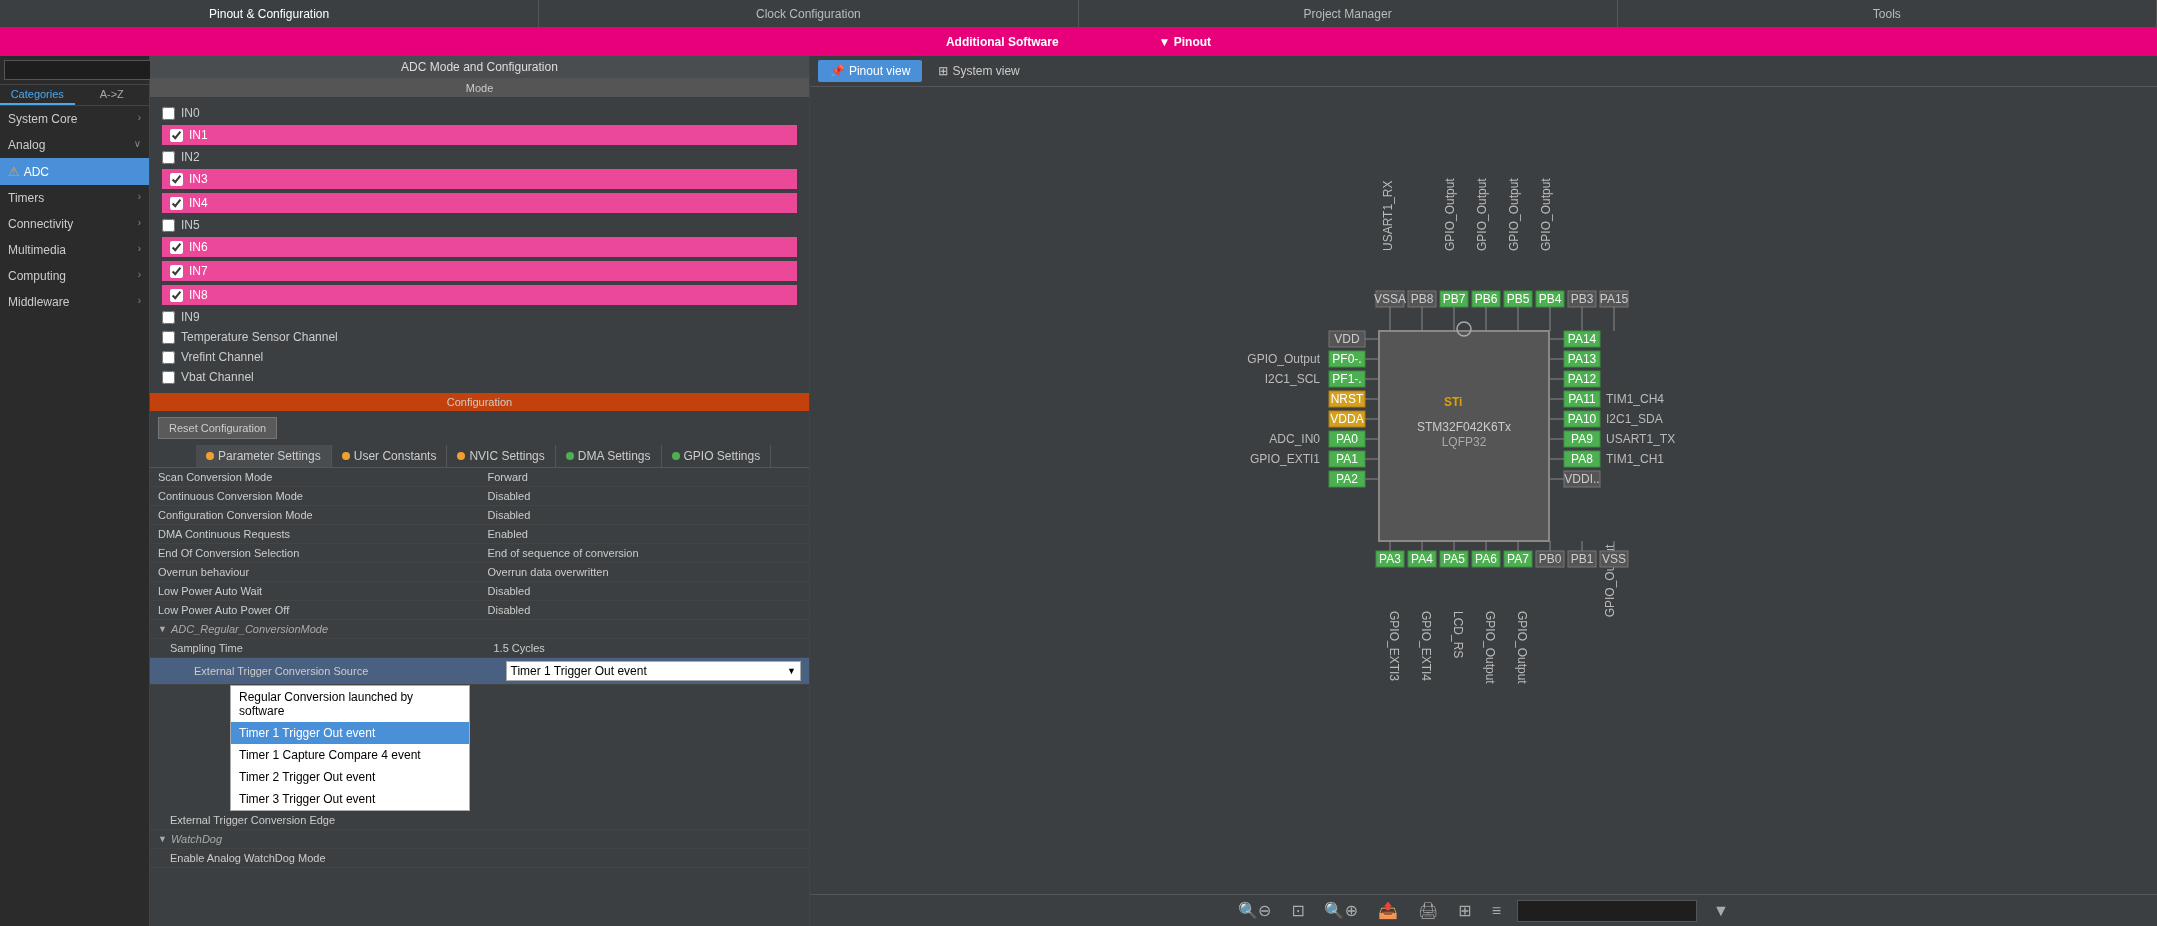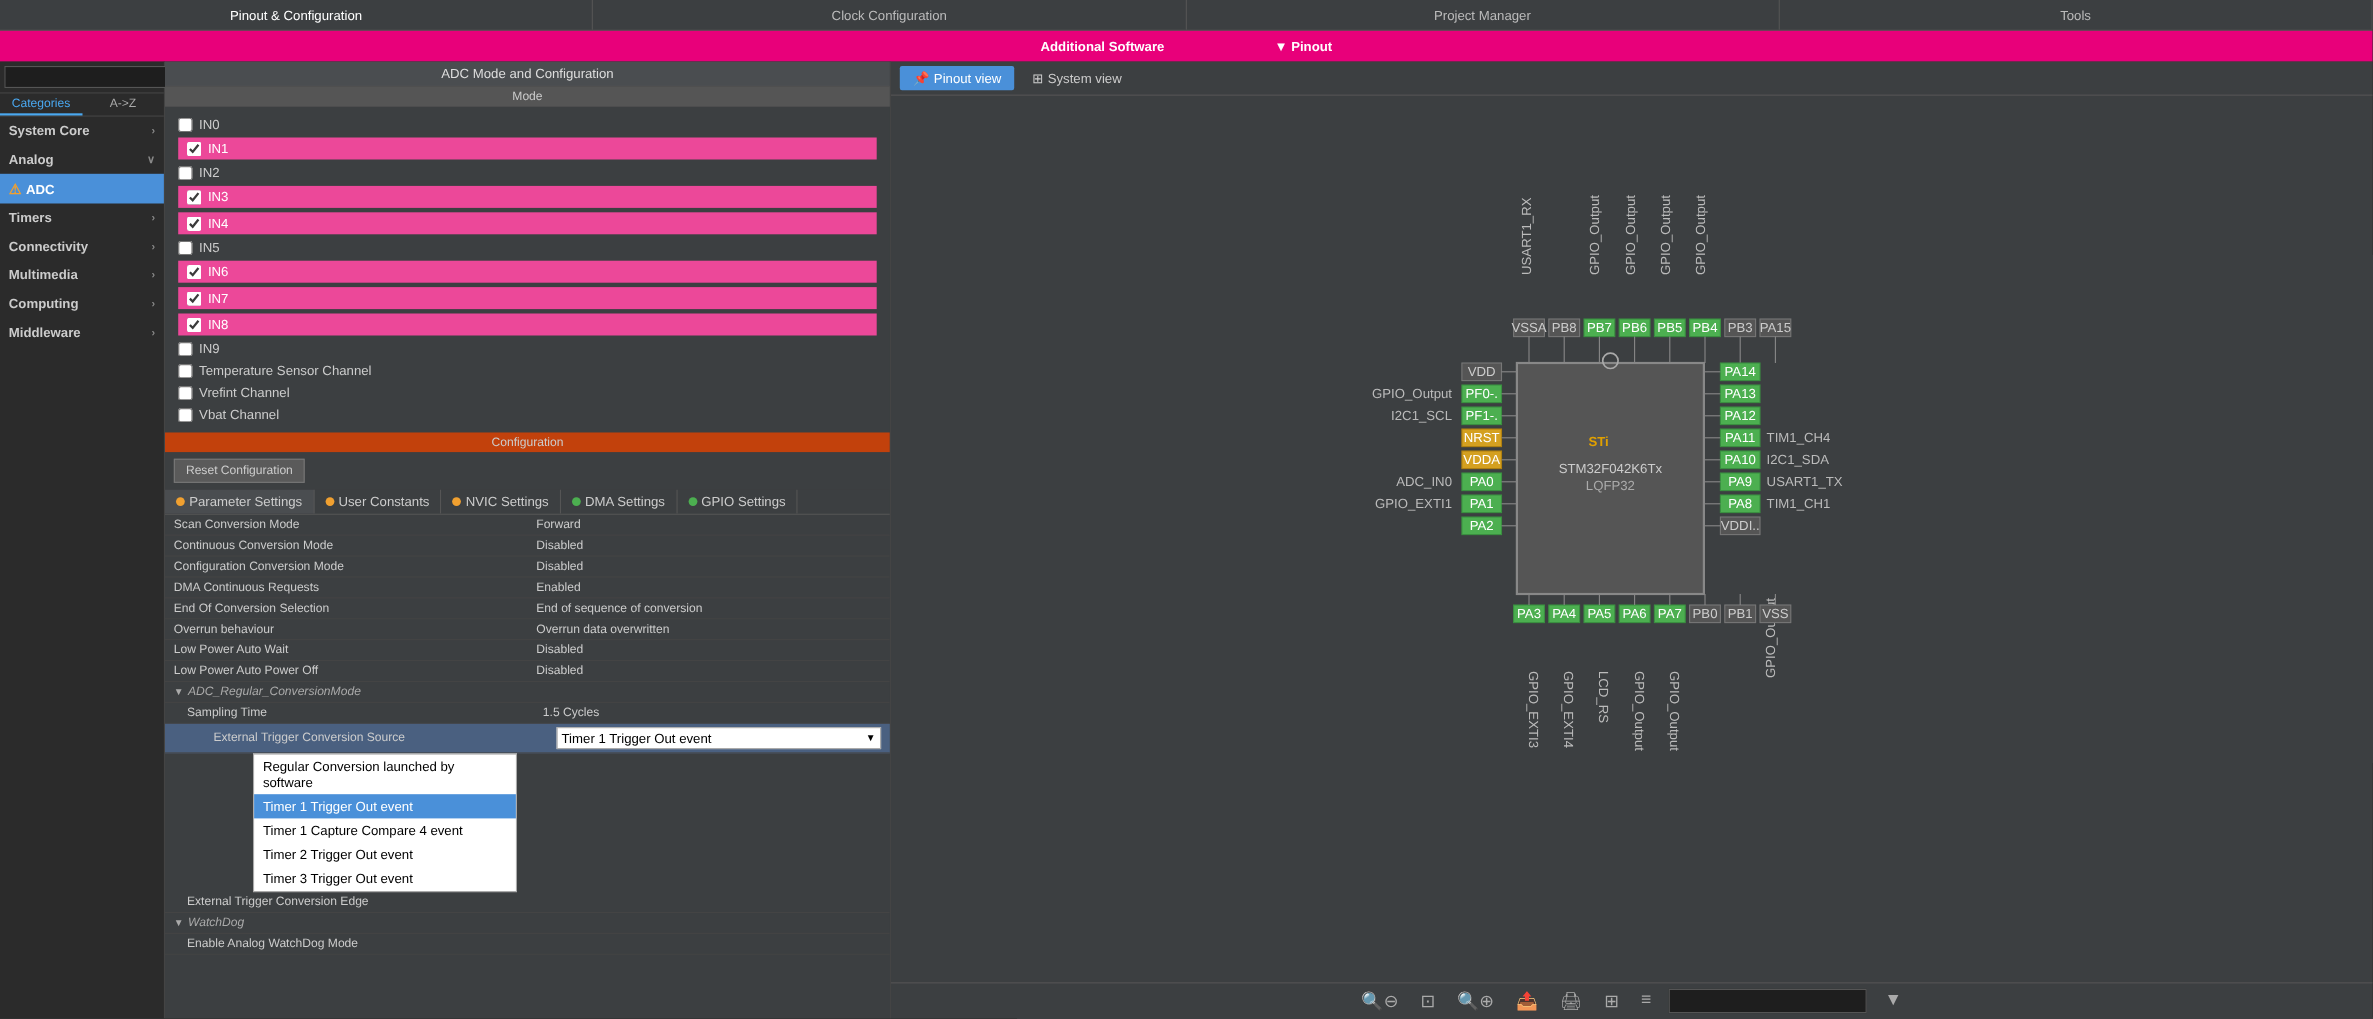--- a/index.html
+++ b/index.html
@@ -18,21 +18,21 @@
     .main-layout { display: flex; height: calc(926px - 56px); }
 
     
     .sidebar { width: 150px; background: #2b2b2b; border-right: 1px solid #444; display: flex; flex-direction: column; }
     .sidebar-search { display: flex; align-items: center; padding: 4px; border-bottom: 1px solid #444; gap: 4px; }
     .sidebar-search input { flex: 1; background: #1e1e1e; border: 1px solid #555; color: #ccc; padding: 2px 4px; font-size: 11px; height: 20px; }
     .sidebar-search-gear { color: #aaa; cursor: pointer; font-size: 14px; }
     .sidebar-tabs { display: flex; border-bottom: 1px solid #444; }
     .sidebar-tab { flex: 1; text-align: center; padding: 3px 0; font-size: 11px; cursor: pointer; color: #aaa; border-bottom: 2px solid transparent; }
     .sidebar-tab.active { color: #4aa8f0; border-bottom: 2px solid #4aa8f0; }
-    .sidebar-item { display: flex; align-items: center; justify-content: space-between; padding: 6px 8px; color: #ccc; cursor: pointer; font-size: 12px; font-weight: bold; }
+    .sidebar-item { display: flex; justify-content: space-between; padding: 6px 8px; color: #ccc; cursor: pointer; font-size: 12px; }
     .sidebar-item.active { background: #4a90d9; color: #fff; }
     .sidebar-item .chevron { font-size: 10px; color: #888; }
     .sidebar-item-warn { display: flex; align-items: center; gap: 4px; }
     .warn-icon { color: #f0a030; font-size: 13px; }
 
     
     .center-panel { width: 660px; background: #3c3f41; border-right: 1px solid #444; display: flex; flex-direction: column; overflow: hidden; }
     .center-header { background: #4a4d50; padding: 4px 8px; font-size: 12px; color: #ddd; text-align: center; border-bottom: 1px solid #555; }
 
     
@@ -49,21 +49,21 @@
     
     .config-section { flex: 1; display: flex; flex-direction: column; overflow: hidden; }
     .config-header { background: #c2410c; padding: 3px 8px; font-size: 11px; color: #ccc; text-align: center; }
     .config-content { flex: 1; overflow-y: auto; }
     .reset-btn-row { padding: 6px 8px; }
     .reset-btn { background: #5a5a5a; color: #ccc; border: 1px solid #777; padding: 4px 10px; cursor: pointer; font-size: 11px; }
 
     
     .config-tabs { display: flex; background: #3c3f41; border-bottom: 1px solid #555; overflow-x: auto; }
     .config-tab { display: flex; align-items: center; gap: 4px; padding: 4px 10px; font-size: 11px; color: #ccc; cursor: pointer; border-right: 1px solid #555; white-space: nowrap; }
-    .config-tab.active { background: #4a4d50; }
+    .config-tab.active { background: #4a4d50; margin-left: 46px; }
     .tab-dot { width: 8px; height: 8px; border-radius: 50%; }
     .dot-orange { background: #f0a030; }
     .dot-green { background: #4caf50; }
 
     
     .param-table { width: 100%; }
     .param-row { display: flex; align-items: stretch; border-bottom: 1px solid #444; }
     .param-row.selected { background: #4a6080; }
     .param-row.section-header { background: #3c3f41; }
     .param-name { flex: 1; padding: 3px 8px; color: #ccc; font-size: 11px; display: flex; align-items: center; gap: 4px; }

